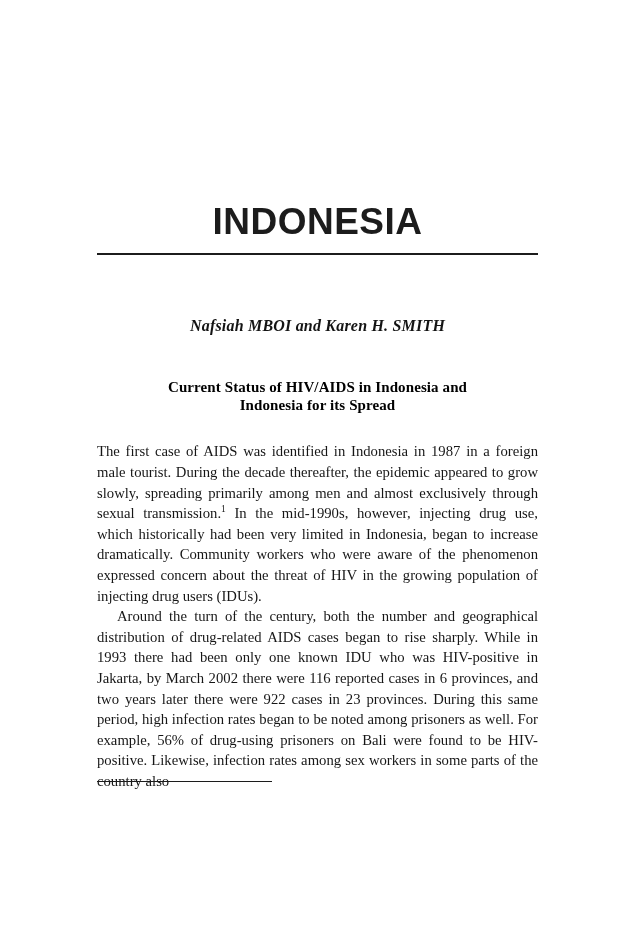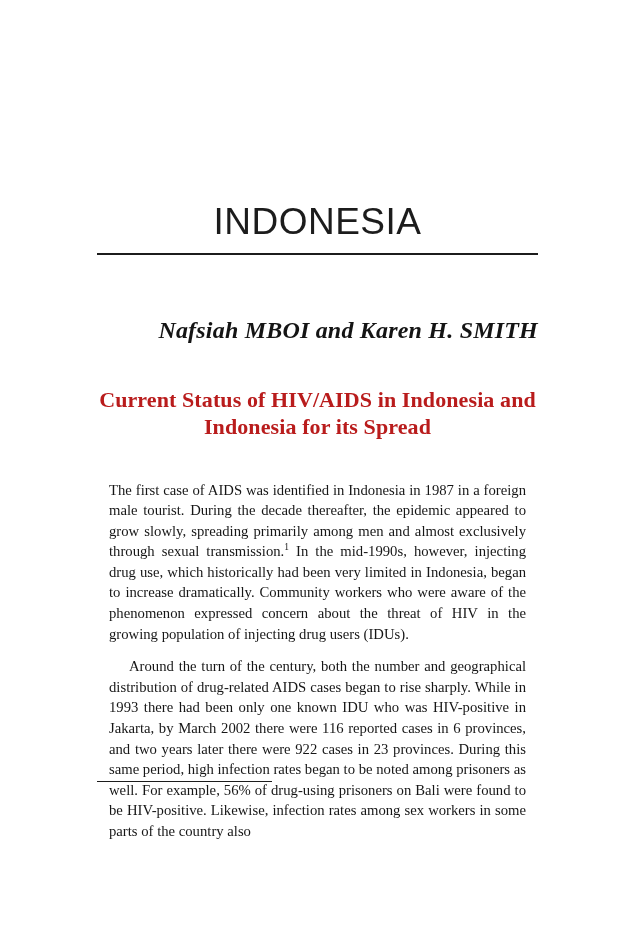--- a/index.html
+++ b/index.html
@@ -33,68 +33,68 @@
     top: 0;
     width: 441px;
   }
 
   
   .chapter-title {
     margin: 0;
     padding-top: 203px;
     text-align: center;
     font-family: "Liberation Sans", "DejaVu Sans", sans-serif;
-    font-weight: normal;
+    font-weight: bold;
     font-size: 37px;
     letter-spacing: 0.5px;
     line-height: 1.05;
     color: #1c1c1c;
   }
 
   .title-rule {
     margin: 11px 0 0 0;
     border: 0;
     border-top: 2px solid #1c1c1c;
     height: 0;
     width: 100%;
   }
 
   
   .authors {
     margin: 0;
     padding-top: 62px;
-    text-align: right;
+    text-align: center;
     font-weight: bold;
     font-style: italic;
-    font-size: 24px;
+    font-size: 16px;
     letter-spacing: 0.2px;
     color: #141414;
   }
 
   
   .section-heading {
     margin: 0;
     padding-top: 43px;
     text-align: center;
     font-weight: bold;
-    font-size: 22px;
+    font-size: 15px;
     line-height: 1.22;
     letter-spacing: 0.1px;
-    color: #b91c1c;
+    color: #000000;
   }
   .section-heading .line {
     display: block;
   }
 
   
   .body-text {
     padding-top: 27px;
   }
   .body-text p {
-    margin: 12px;
+    margin: 0;
     text-align: justify;
     text-justify: inter-word;
     font-size: 14.7px;
     line-height: 20.6px;
     color: #161616;
     hyphens: none;
   }
   .body-text p.indented {
     text-indent: 20px;
   }

